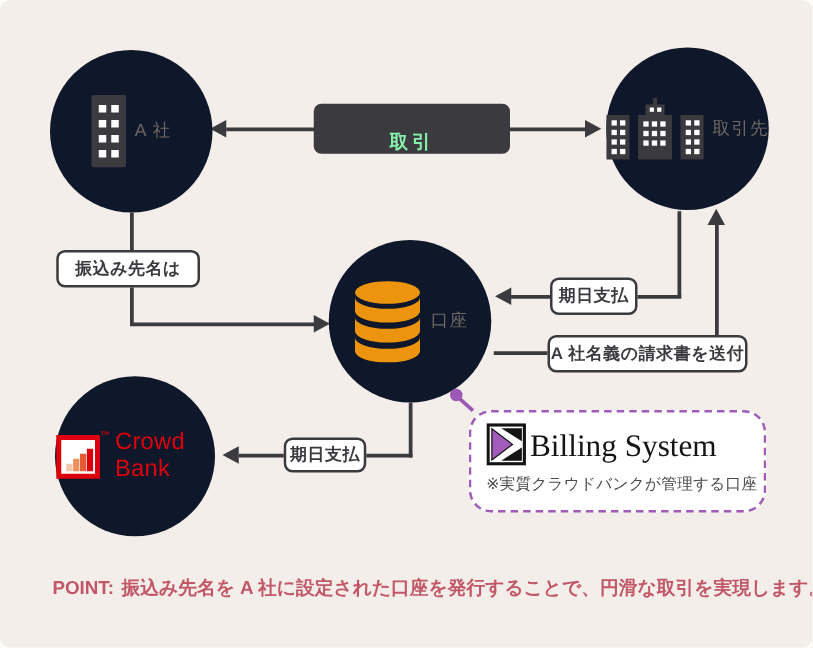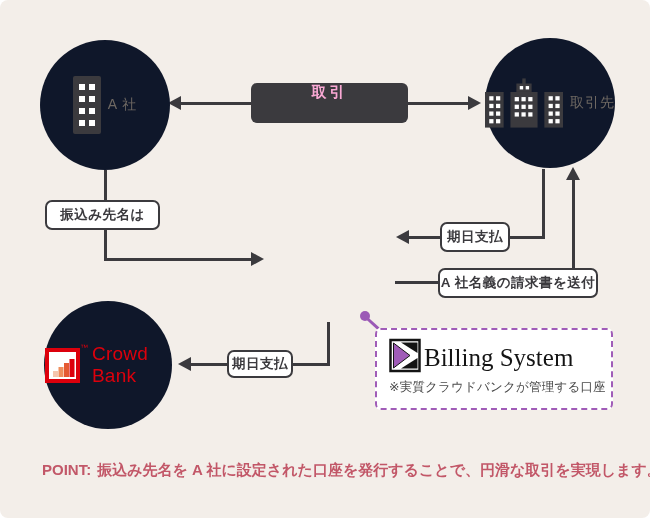--- a/index.html
+++ b/index.html
@@ -16,35 +16,35 @@
 
   .circle{position:absolute;background:#0f172a;border-radius:50%;display:flex;flex-direction:row;align-items:center;justify-content:center;gap:7px}
   .circle .node-label{color:#6E6862;font-size:14px;letter-spacing:1px;white-space:nowrap}
 
   .line{position:absolute;background:var(--dark)}
   .ah{position:absolute;width:0;height:0}
   .ah-left{border-top:7px solid transparent;border-bottom:7px solid transparent;border-right:13px solid var(--dark)}
   .ah-right{border-top:7px solid transparent;border-bottom:7px solid transparent;border-left:13px solid var(--dark)}
   .ah-up{border-left:7px solid transparent;border-right:7px solid transparent;border-bottom:13px solid var(--dark)}
 
-  .darkbox{position:absolute;left:251px;top:83px;width:157px;height:40px;background:var(--dark);border-radius:6px;display:flex;align-items:flex-start;justify-content:center;color:#f9a8d4;font-size:15px;font-weight:700;letter-spacing:3px}
+  .darkbox{position:absolute;left:251px;top:83px;width:157px;height:40px;background:var(--dark);border-radius:6px;display:flex;align-items:flex-end;justify-content:center;color:#86efac;font-size:15px;font-weight:700;letter-spacing:3px}
 
   .callout{position:absolute;left:248px;top:139px;width:158px;height:39px;background:var(--orange);border-radius:4px;display:flex;align-items:center;justify-content:center;color:#fff;font-size:14px;font-weight:700;letter-spacing:1px}
   .callout:after{content:"";position:absolute;left:50%;bottom:-9px;margin-left:-10px;border-left:10px solid transparent;border-right:10px solid transparent;border-top:10px solid var(--orange)}
 
   .whitebox{position:absolute;background:#fff;border:2px solid var(--dark);border-radius:7px;display:flex;align-items:center;justify-content:center;font-size:13.5px;font-weight:600;color:var(--dark);letter-spacing:.5px;white-space:nowrap}
 
   .cb-logo{position:relative;width:40px;height:38px}
   .cb-tm{position:absolute;top:-3px;right:-4px;font-size:8px;color:var(--red)}
   .cb-name{color:var(--red);font-size:19px;font-weight:400;letter-spacing:.2px}
 
   .dot{position:absolute;left:360px;top:311px;width:10px;height:10px;border-radius:50%;background:#9B59B6}
   .diag{position:absolute;left:365px;top:314.5px;width:18px;height:3px;background:#9B59B6;transform:rotate(42deg);transform-origin:0 50%}
 
-  .dashedbox{position:absolute;left:375px;top:328px;width:238px;height:82px;background:#fff;border:2px dashed var(--purple);border-radius:6px;padding:8px 0 0 12px}
+  .dashedbox{position:absolute;left:375px;top:328px;width:238px;height:82px;background:#fff;border:2px dashed var(--purple);border-radius:18px;padding:8px 0 0 12px}
   .bs-row{display:flex;align-items:flex-end;gap:3px}
   .bs-name{font-family:"Liberation Serif","DejaVu Serif",serif;font-size:25px;color:#141414;line-height:1.15;white-space:nowrap}
   .bs-note{font-size:12.5px;color:#4A4A4A;margin-top:6px;white-space:nowrap;letter-spacing:.2px}
 
   .point{position:absolute;left:42px;top:461px;font-size:15px;font-weight:700;color:var(--rose);white-space:nowrap}
   .point .pfx{margin-right:6px}
 </style>
 </head>
 <body>
 
@@ -112,20 +112,29 @@
 
 
   <div class="line" style="left:103.5px;top:170px;width:3px;height:30px"></div>
   <div class="whitebox" style="left:45px;top:200px;width:115px;height:30px">
     <span>振込み先名は</span>
   </div>
   <div class="line" style="left:103.5px;top:230px;width:3px;height:29px"></div>
   <div class="line" style="left:103.5px;top:257.5px;width:148px;height:3px"></div>
   <div class="ah ah-right" style="left:251px;top:252px"></div>
 
+  <div class="circle" style="left:263px;top:192px;width:130px;height:130px">
+    <svg width="56" height="66" viewBox="0 0 56 66">
+      <ellipse cx="28" cy="10" rx="26" ry="9" fill="var(--orange)"></ellipse>
+      <path d="M2,14 A26,9 0 0 0 54,14 L54,25 A26,9 0 0 1 2,25 Z" fill="var(--orange)"></path>
+      <path d="M2,30 A26,9 0 0 0 54,30 L54,41 A26,9 0 0 1 2,41 Z" fill="var(--orange)"></path>
+      <path d="M2,46 A26,9 0 0 0 54,46 L54,57 A26,9 0 0 1 2,57 Z" fill="var(--orange)"></path>
+    </svg>
+    <span class="node-label">口座</span>
+  </div>
 
   <div class="line" style="left:541.5px;top:169px;width:3px;height:69px"></div>
   <div class="line" style="left:510px;top:235.5px;width:34.5px;height:3px"></div>
   <div class="whitebox" style="left:440px;top:222px;width:70px;height:30px">
     <span>期日支払</span>
   </div>
   <div class="line" style="left:408px;top:235.5px;width:32px;height:3px"></div>
   <div class="ah ah-left" style="left:396px;top:230px"></div>
 
   <div class="line" style="left:395px;top:280.5px;width:43px;height:3px"></div>

